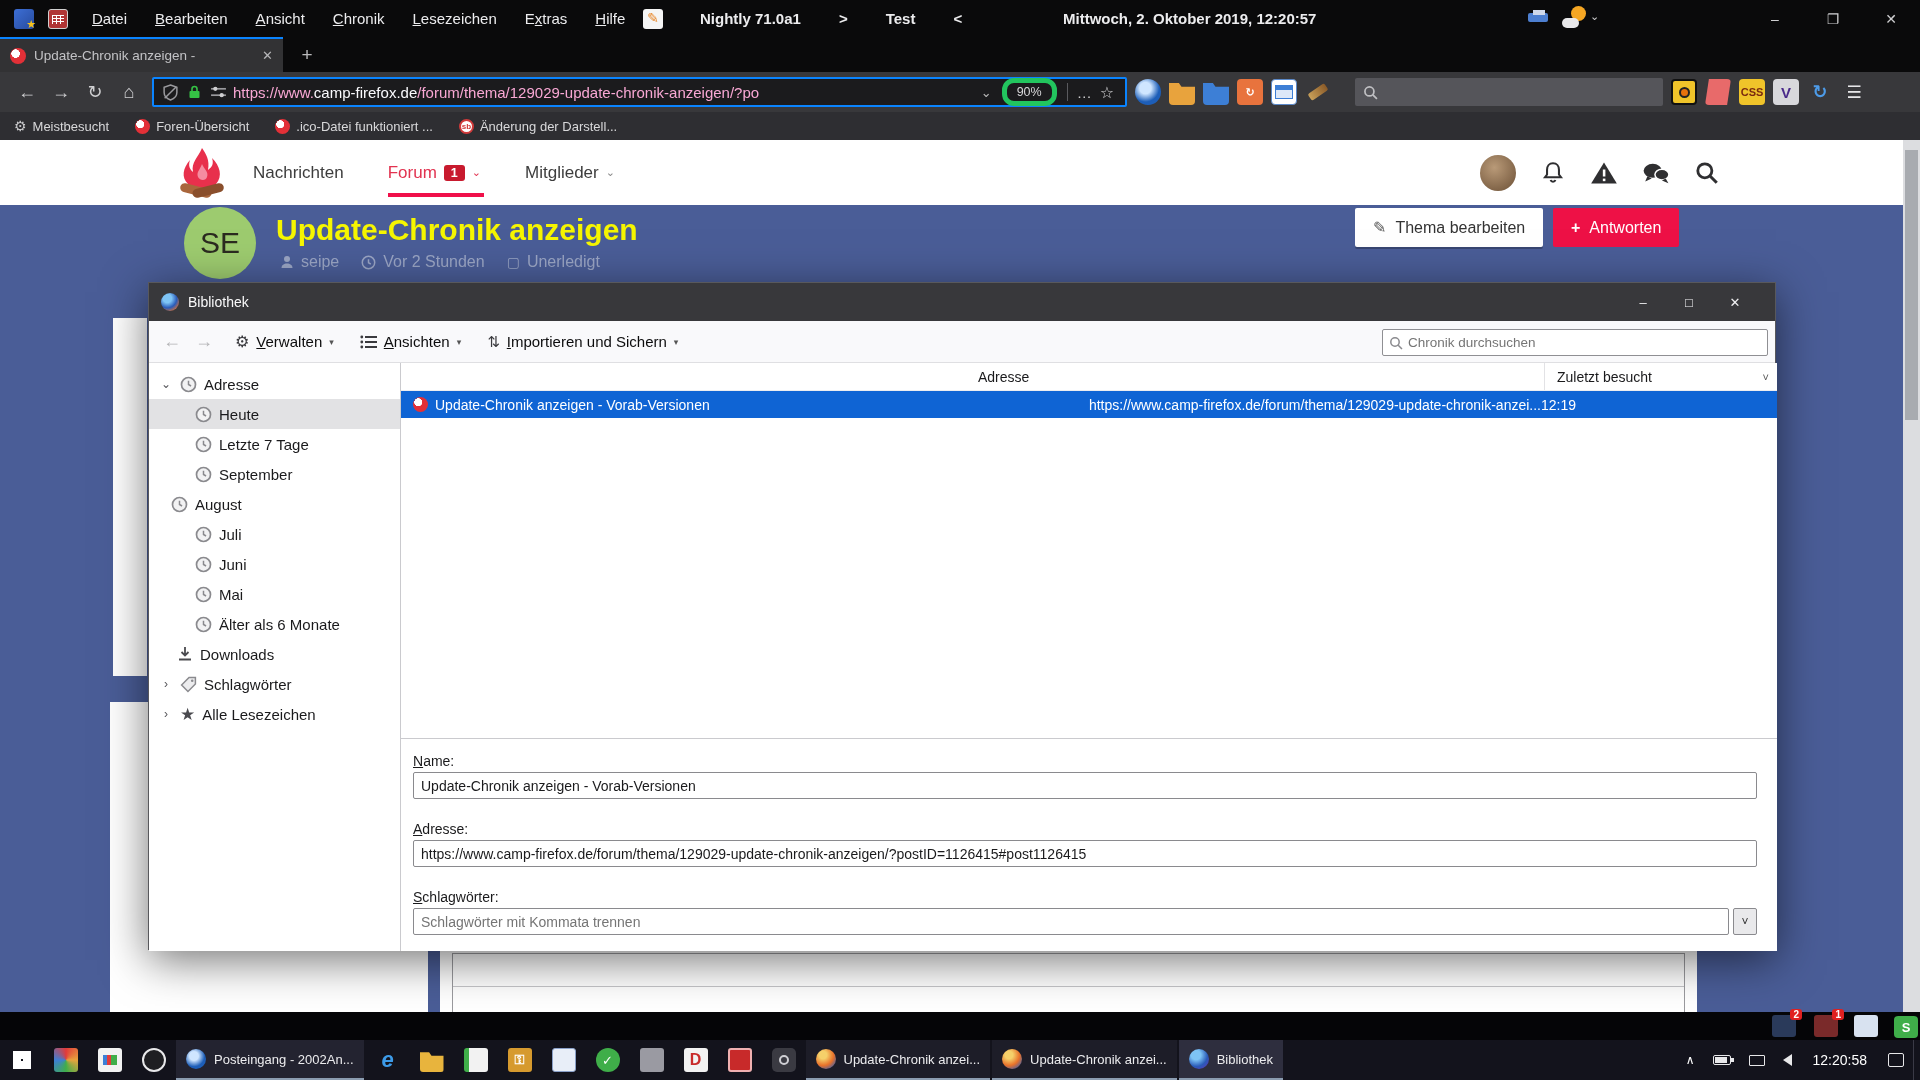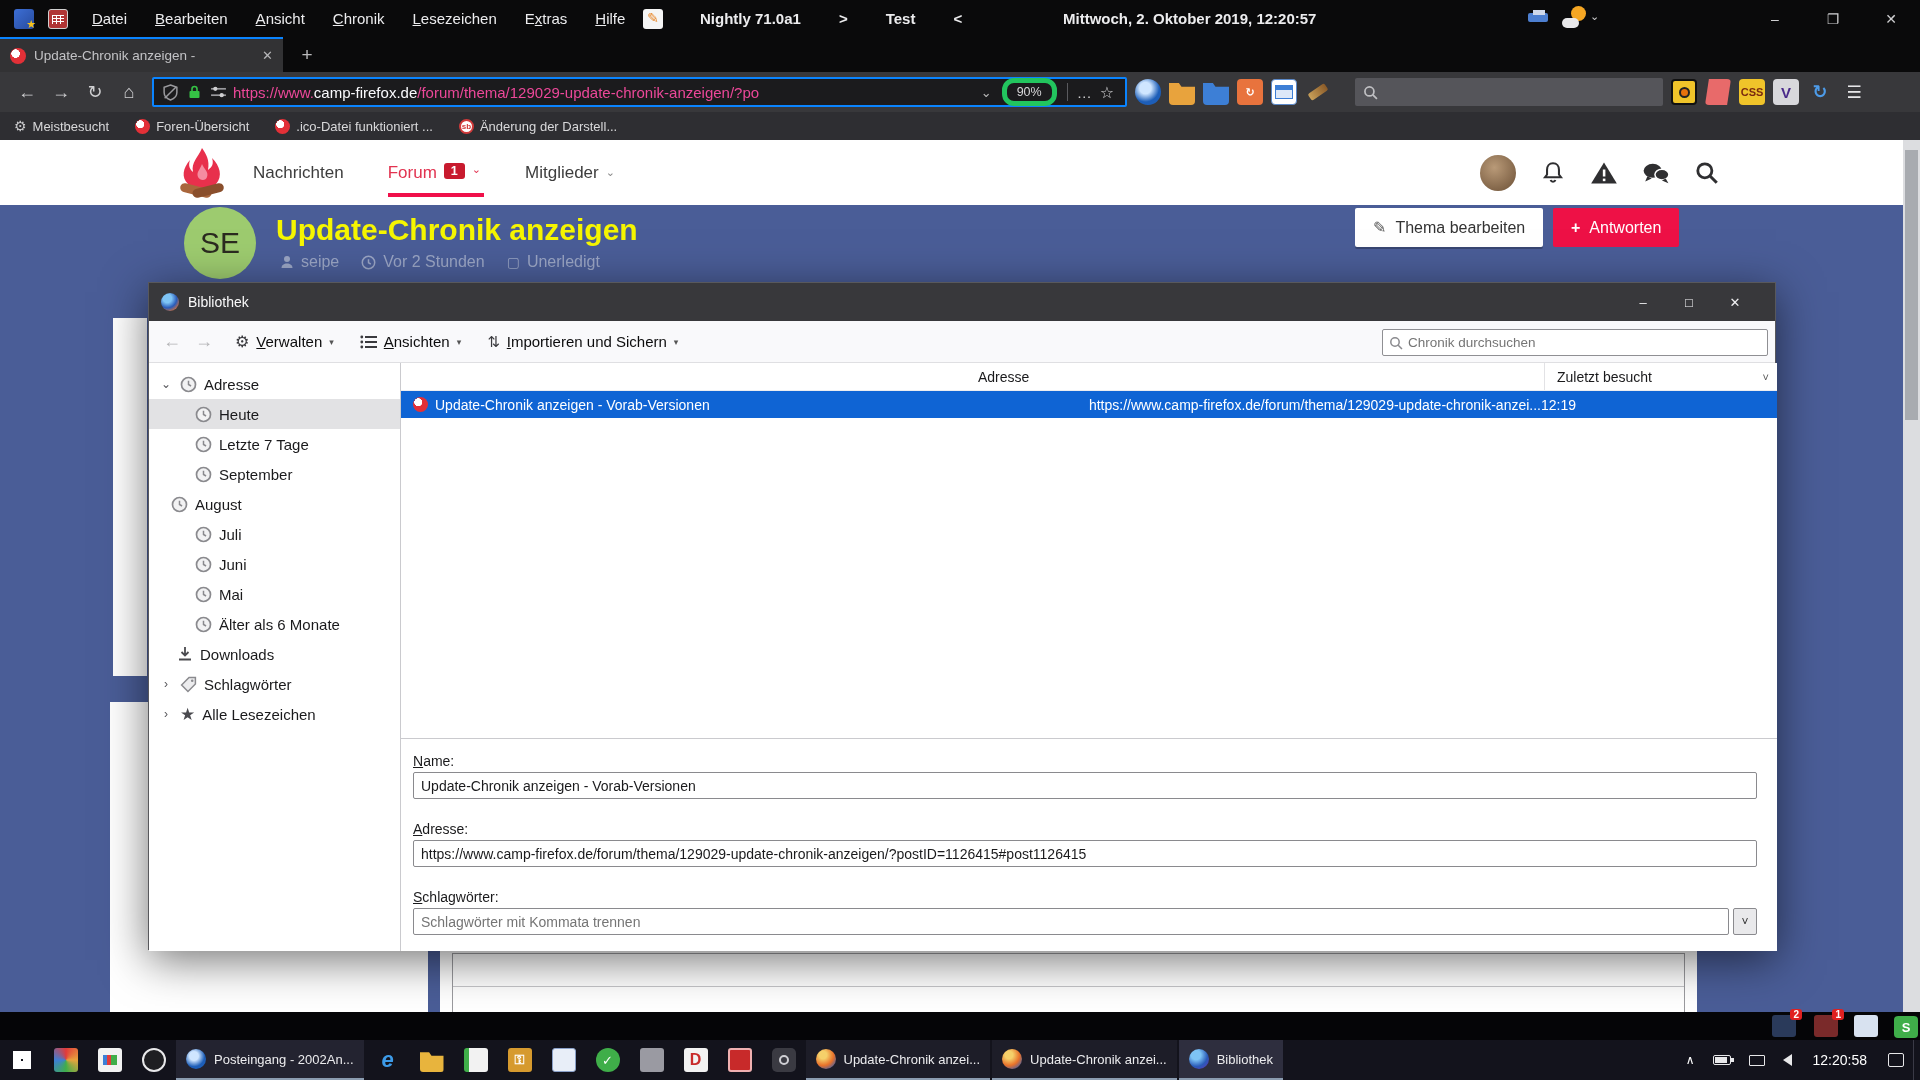--- a/index.html
+++ b/index.html
@@ -22,36 +22,36 @@
   .tabbar { left:0; top:37px; width:1920px; height:35px; background:#0a0a0b; }
   .tab { position:absolute; left:0; top:0; width:283px; height:35px; background:#323234; border-top:2px solid #0a84ff; display:flex; align-items:center; padding:16px 10px; }
   .tab .tlabel { color:#c3c3c6; font-size:13.5px; white-space:nowrap; overflow:hidden; text-overflow:clip; flex:1; margin:0 8px; }
   .newtab { position:absolute; left:292px; top:4px; width:30px; height:28px; color:#b9b9bc; font-size:19px; display:flex; align-items:center; justify-content:center; }
 
   
   .navbar { left:0; top:72px; width:1920px; height:40px; background:#38383b; display:flex; align-items:center; padding-left:10px; }
   .navbtn { width:34px; height:32px; display:flex; align-items:center; justify-content:center; color:#cfcfd1; font-size:18px; }
   .urlbar { margin-left:6px; width:975px; height:30px; background:#1b1b1d; border:2px solid #0a84ff; border-radius:2px; display:flex; align-items:center; padding:0 8px; }
   .urltxt { font-size:15px; white-space:nowrap; overflow:hidden; flex:1; margin-left:6px; }
-  .dim { color:#ec4899; } .bright { color:#fbfbfe; }
+  .dim { color:#f9a8d4; } .bright { color:#fbfbfe; }
   .zoompill { border:5px solid #22c55e; border-radius:12px; color:#d7d7d9; font-size:12.5px; padding:2px 10px; margin:0 6px; }
   .urlsep { width:1px; height:18px; background:#5a5a5e; margin:0 4px; }
   .addon { width:26px; height:26px; border-radius:4px; margin-left:8px; display:flex; align-items:center; justify-content:center; font-size:11px; font-weight:bold; }
   .navsearch { margin-left:24px; width:308px; height:28px; background:#55555a; border-radius:2px; display:flex; align-items:center; padding:0 8px; }
   .navsearch input { background:transparent; border:none; outline:none; width:260px; color:#ddd; font-size:14px; }
 
   
   .bmbar { left:0; top:112px; width:1920px; height:28px; background:#2e2e32; display:flex; align-items:center; padding-left:14px; color:#d8d8da; font-size:13px; }
   .bmitem { display:flex; align-items:center; margin-right:26px; gap:6px; }
   .favdot { width:15px; height:15px; border-radius:50%; }
 
   
   .forumheader { left:0; top:140px; width:1903px; height:65px; background:#ffffff; }
   .forumnav { position:absolute; left:253px; top:0; height:65px; display:flex; align-items:center; gap:44px; font-size:17px; color:#3d3d3d; }
-  .forumred { color:#e23350; display:flex; align-items:flex-start; gap:7px; }
+  .forumred { color:#e23350; display:flex; align-items:center; gap:7px; }
   .forumbadge { background:#c81a2e; color:#fff; font-size:12.5px; border-radius:3px; padding:1px 7px; font-weight:bold; }
   .forumunderline { position:absolute; left:388px; top:53px; width:96px; height:4px; background:#f0104a; }
   .hdricons { position:absolute; left:1480px; top:0; height:65px; display:flex; align-items:center; gap:24px; }
   .blueband { left:0; top:205px; width:1903px; height:807px; background:#4a5d97; }
   .se-avatar { position:absolute; left:184px; top:2px; width:72px; height:72px; border-radius:50%; background:#9dcb6f; color:#2b2b20; font-size:30px; display:flex; align-items:center; justify-content:center; }
   .topictitle { position:absolute; left:276px; top:8px; font-size:30px; font-weight:bold; color:#f6f600; }
   .topicmeta { position:absolute; left:280px; top:48px; display:flex; align-items:center; gap:22px; color:#9aa5c4; font-size:16px; }
   .metaitem { display:flex; align-items:center; gap:7px; }
   .btn-edit { position:absolute; left:1355px; top:3px; height:39px; background:#fff; color:#333; font-size:16px; display:flex; align-items:center; padding:0 18px; gap:9px; border-radius:2px; box-shadow:0 2px 0 rgba(0,0,0,0.25); }
   .btn-reply { position:absolute; left:1553px; top:3px; height:39px; background:#ee1146; color:#fff; font-size:16px; display:flex; align-items:center; padding:0 18px; gap:9px; border-radius:2px; }

